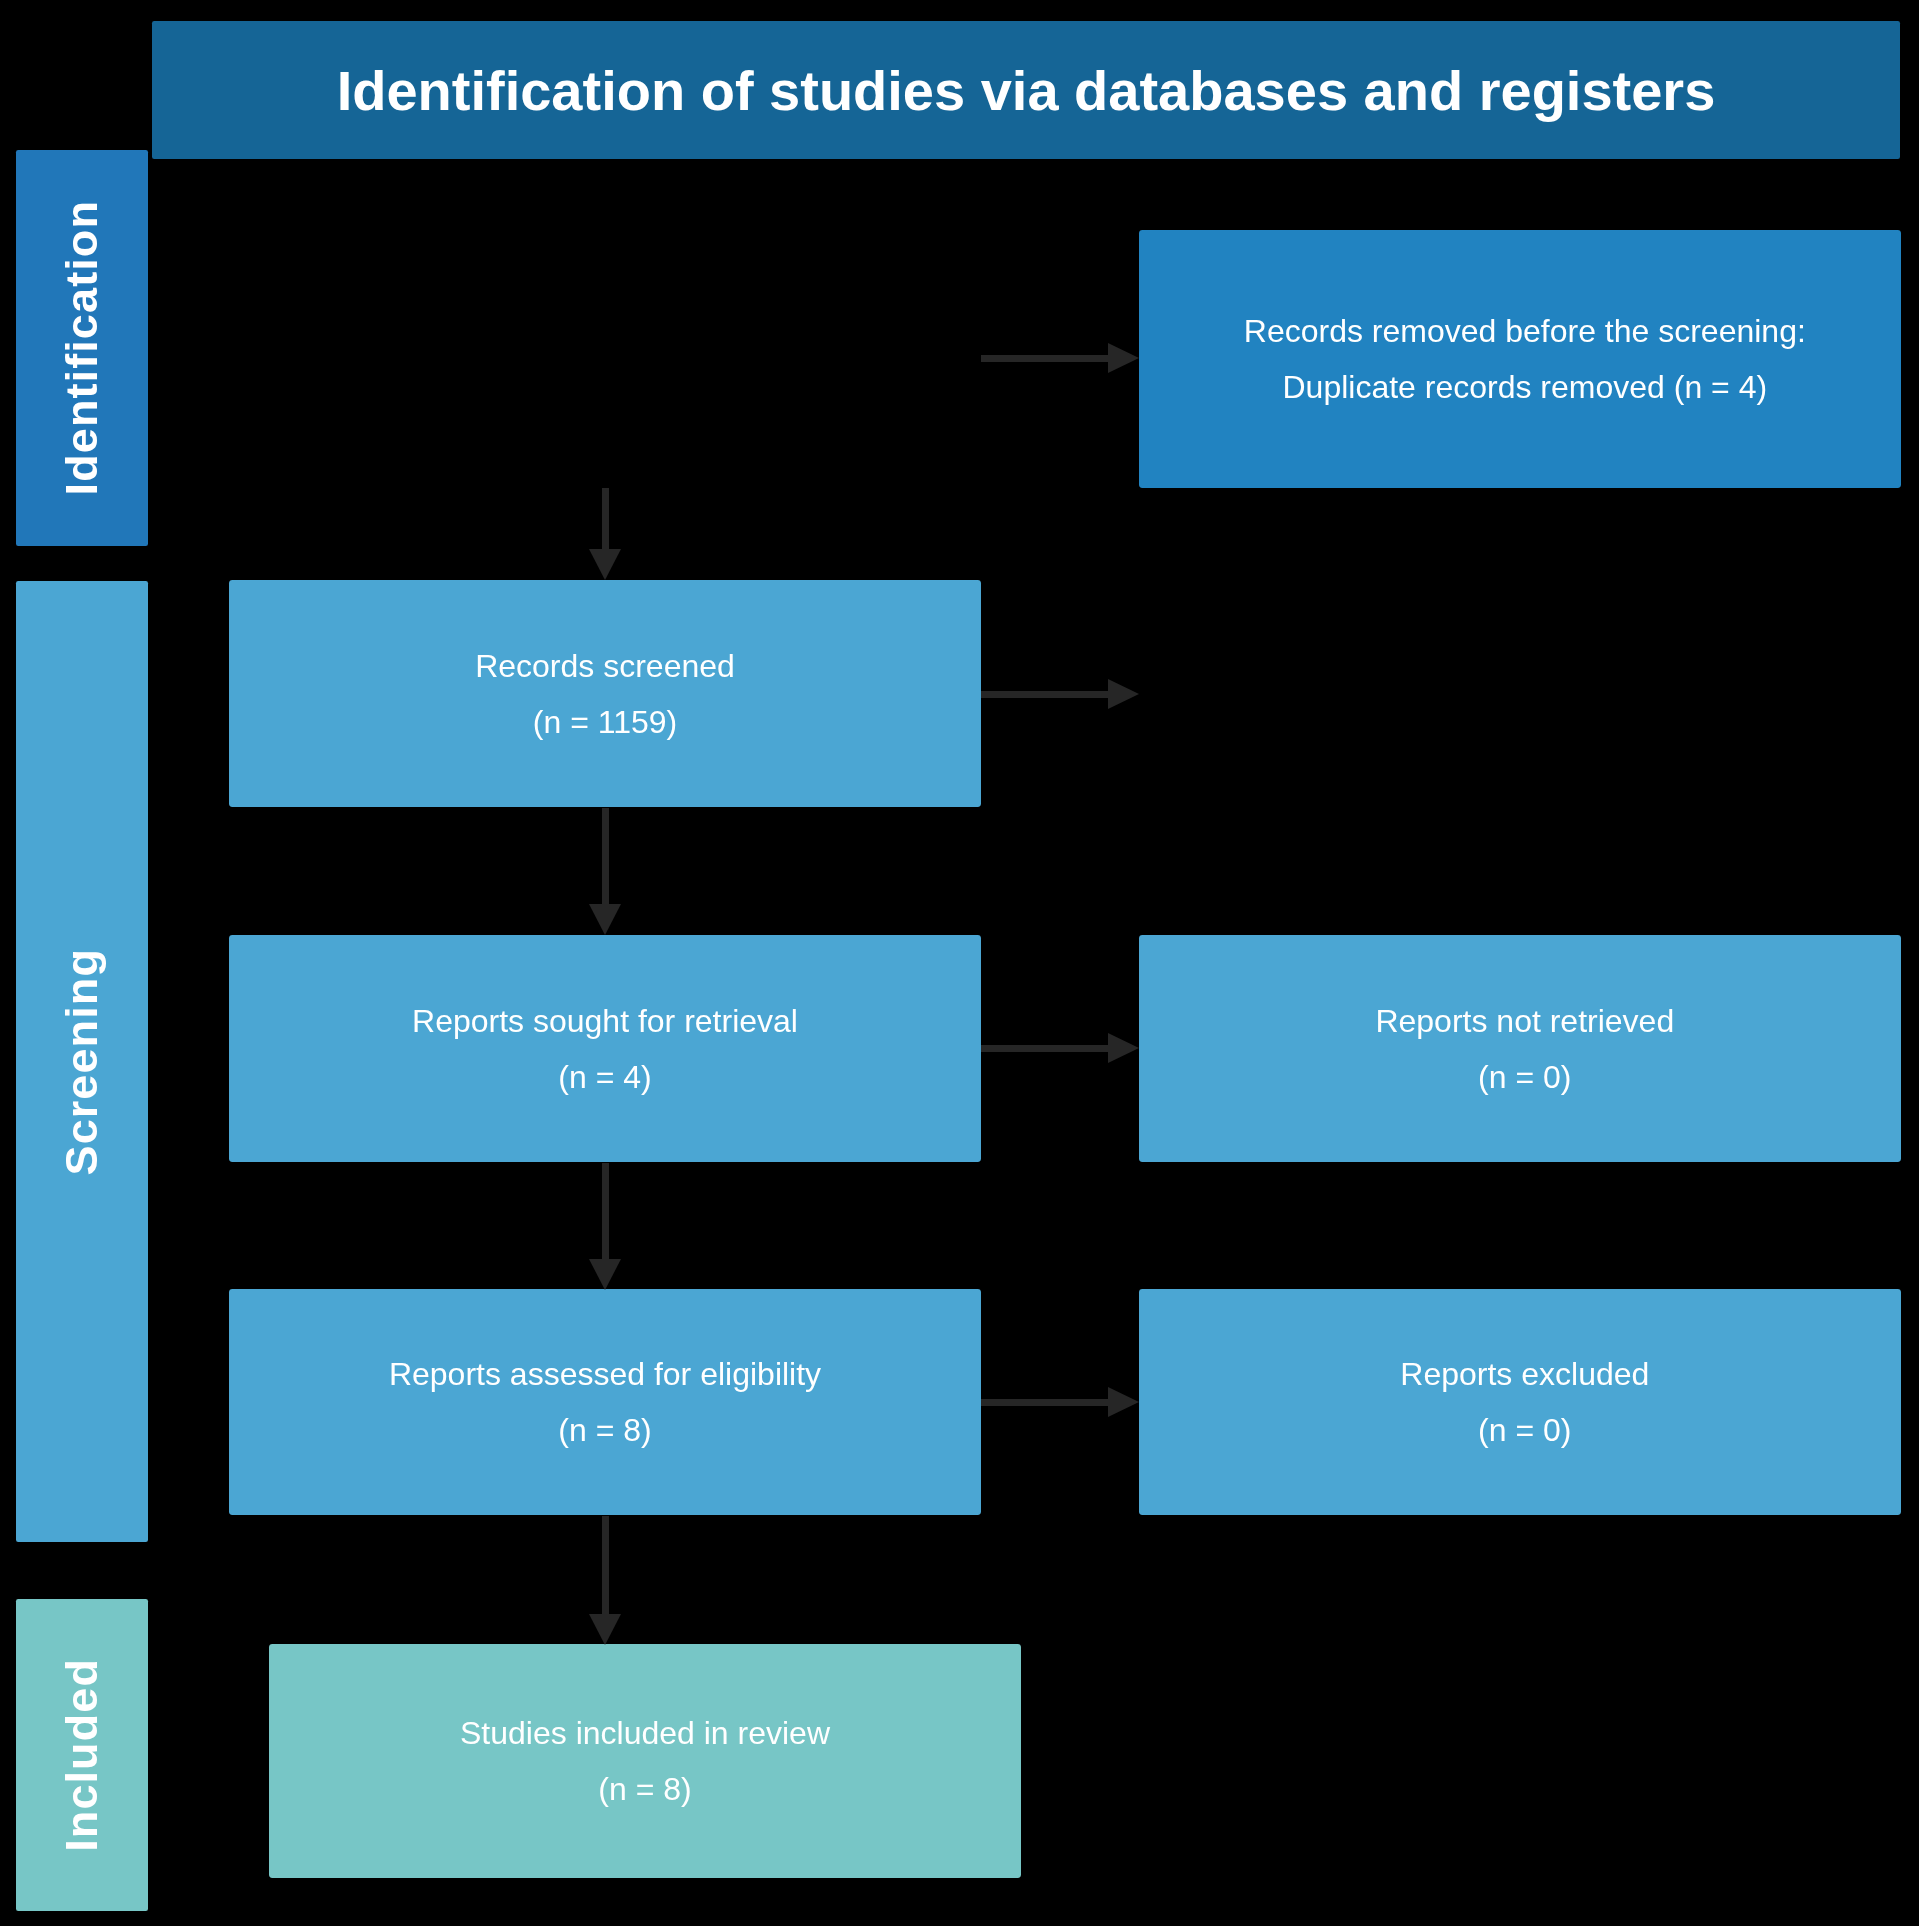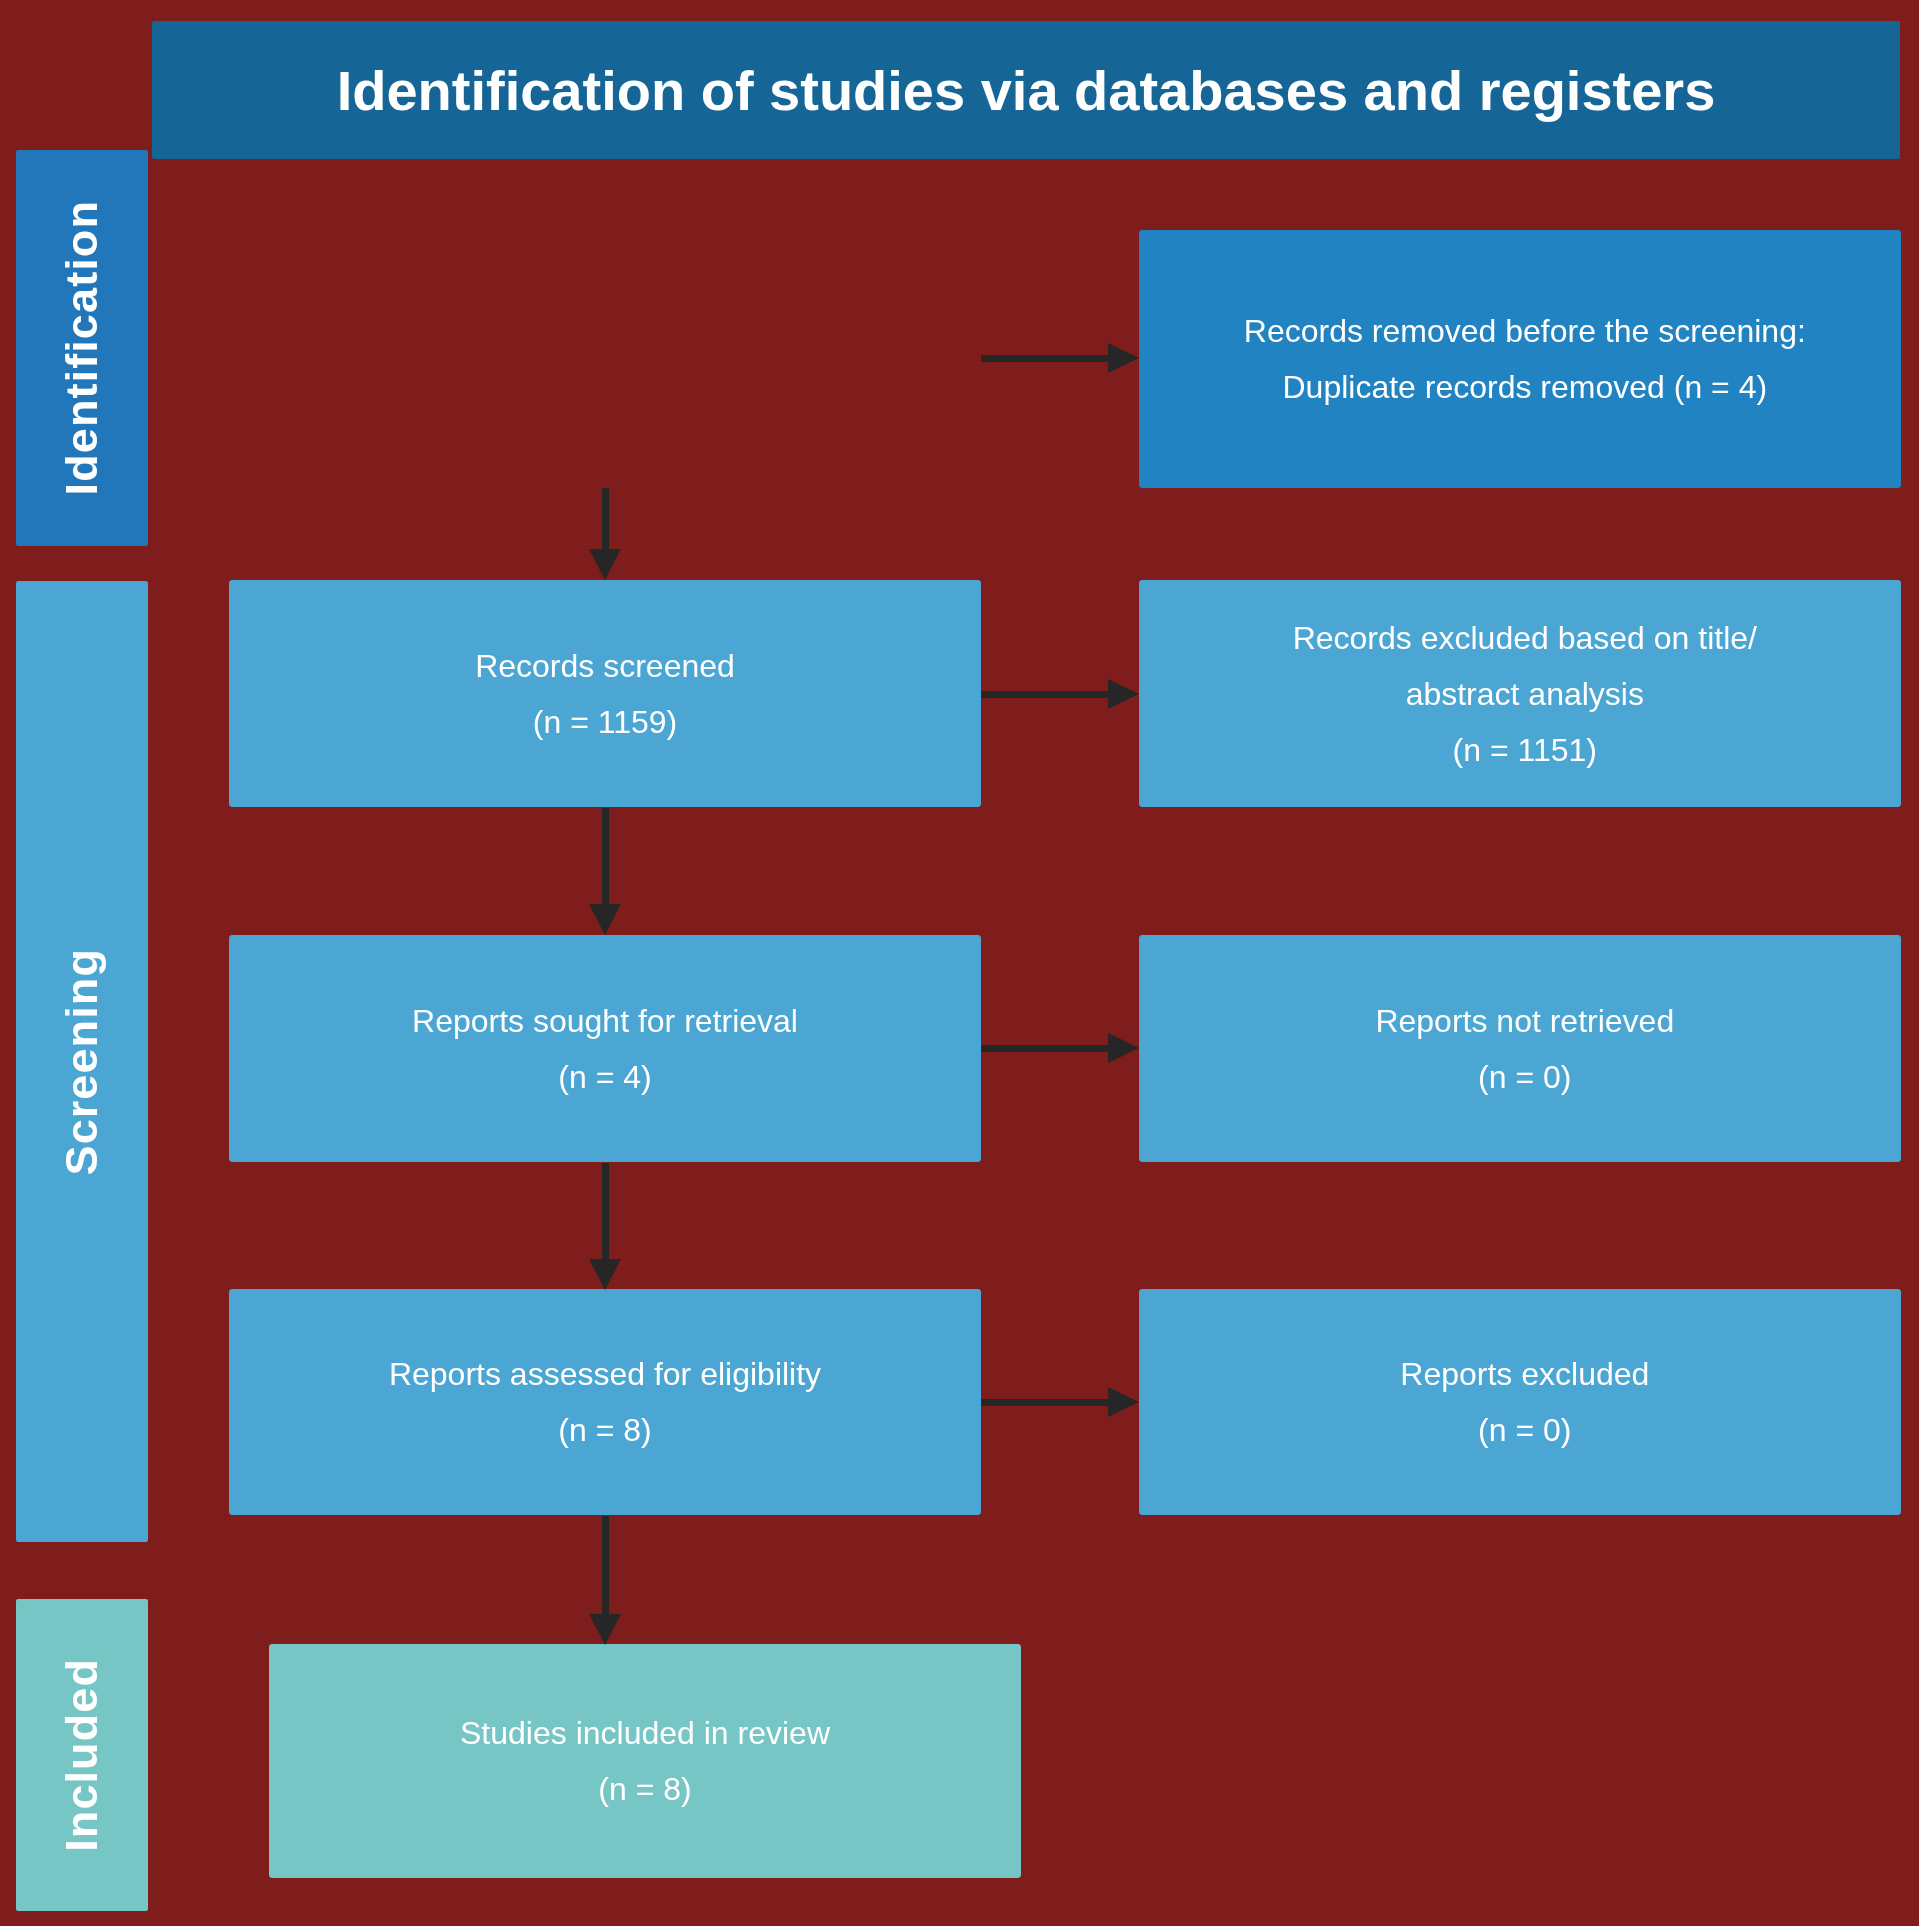--- a/index.html
+++ b/index.html
@@ -8,21 +8,21 @@
     --c-primary-box:#2183C1;
     --c-secondary-box:#4BA6D3;
     --c-included-box:#77C6C6;
     --c-arrow:#262626;
     --c-text:#FFFFFF;
   }
   html,body{margin:0;padding:0;background:#ffffff;}
   #canvas{
     position:relative;
     width:1919px;height:1926px;
-    background:#7f1d1d;
+    background:#000000;
     font-family:"Liberation Sans", sans-serif;
     overflow:hidden;
   }
   .title-bar{
     position:absolute;left:152px;top:21px;width:1748px;height:138px;
     background:var(--c-title-bar);
     color:var(--c-text);
     display:flex;align-items:center;justify-content:center;
     font-size:56px;font-weight:700;
     border-radius:2.2px;
@@ -103,23 +103,20 @@
   </div>
   <div class="stage stage-included">
     <span class="vtext">Included</span>
   </div>
 
   <div class="box col-right row1 box-primary">Records removed before the screening:
 Duplicate records removed (n = 4)</div>
 
   <div class="box col-left row2 box-secondary">Records screened
 (n = 1159)</div>
-  <div class="box col-right row2 box-secondary">Records excluded based on title/
-abstract analysis
-(n = 1151)</div>
 
   <div class="box col-left row3 box-secondary">Reports sought for retrieval
 (n = 4)</div>
   <div class="box col-right row3 box-secondary">Reports not retrieved
 (n = 0)</div>
 
   <div class="box col-left row4 box-secondary">Reports assessed for eligibility
 (n = 8)</div>
   <div class="box col-right row4 box-secondary">Reports excluded
 (n = 0)</div>

